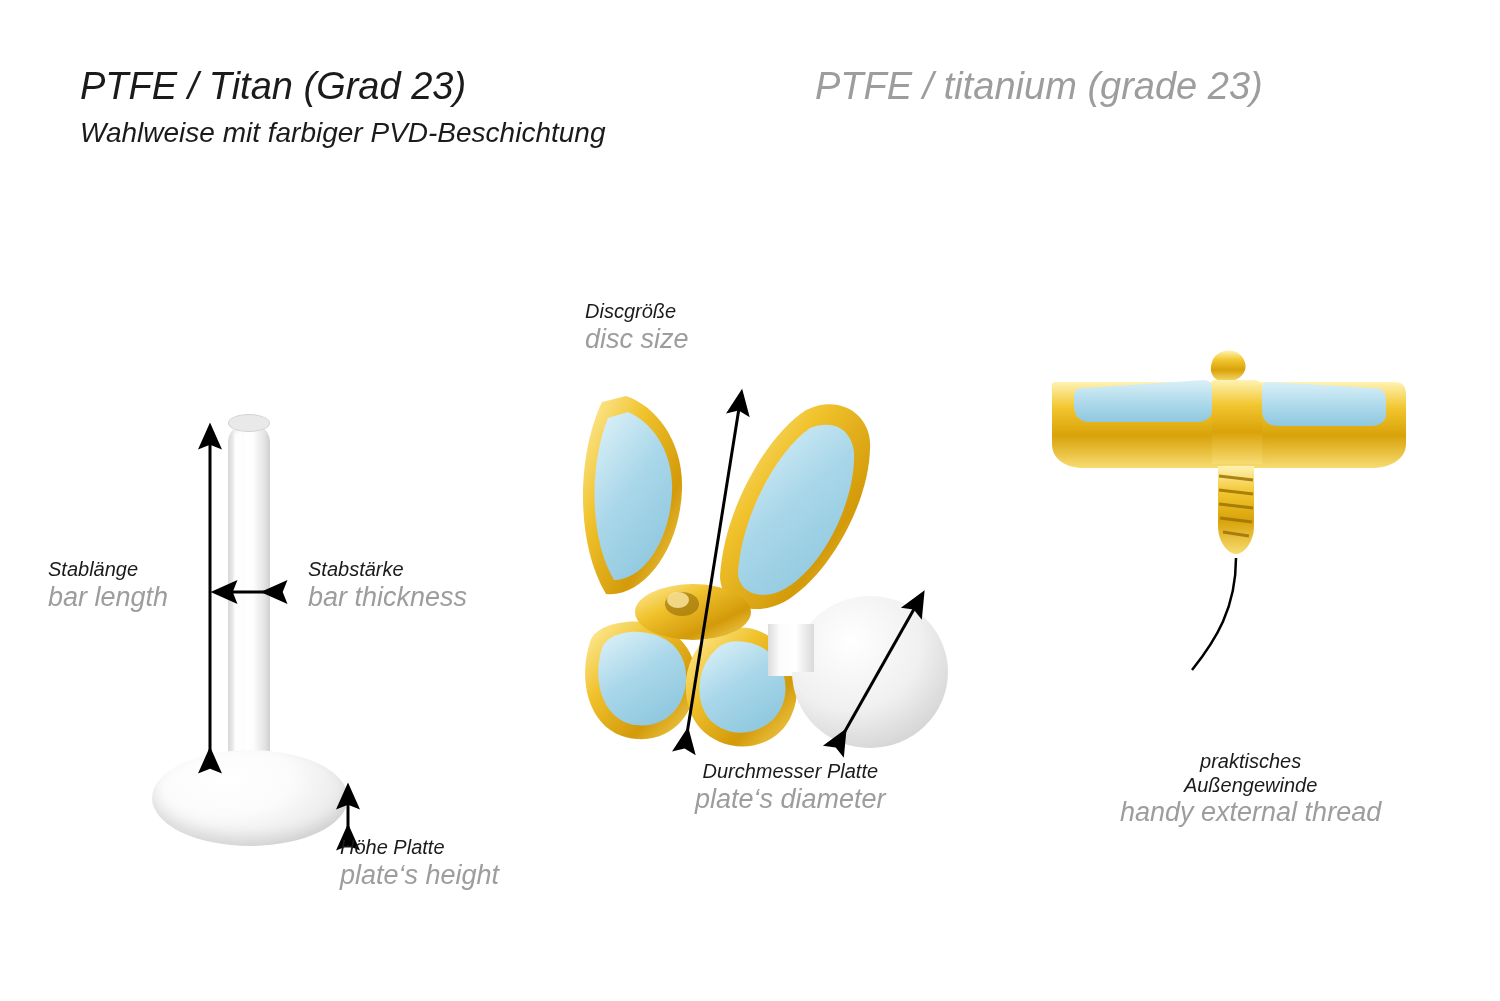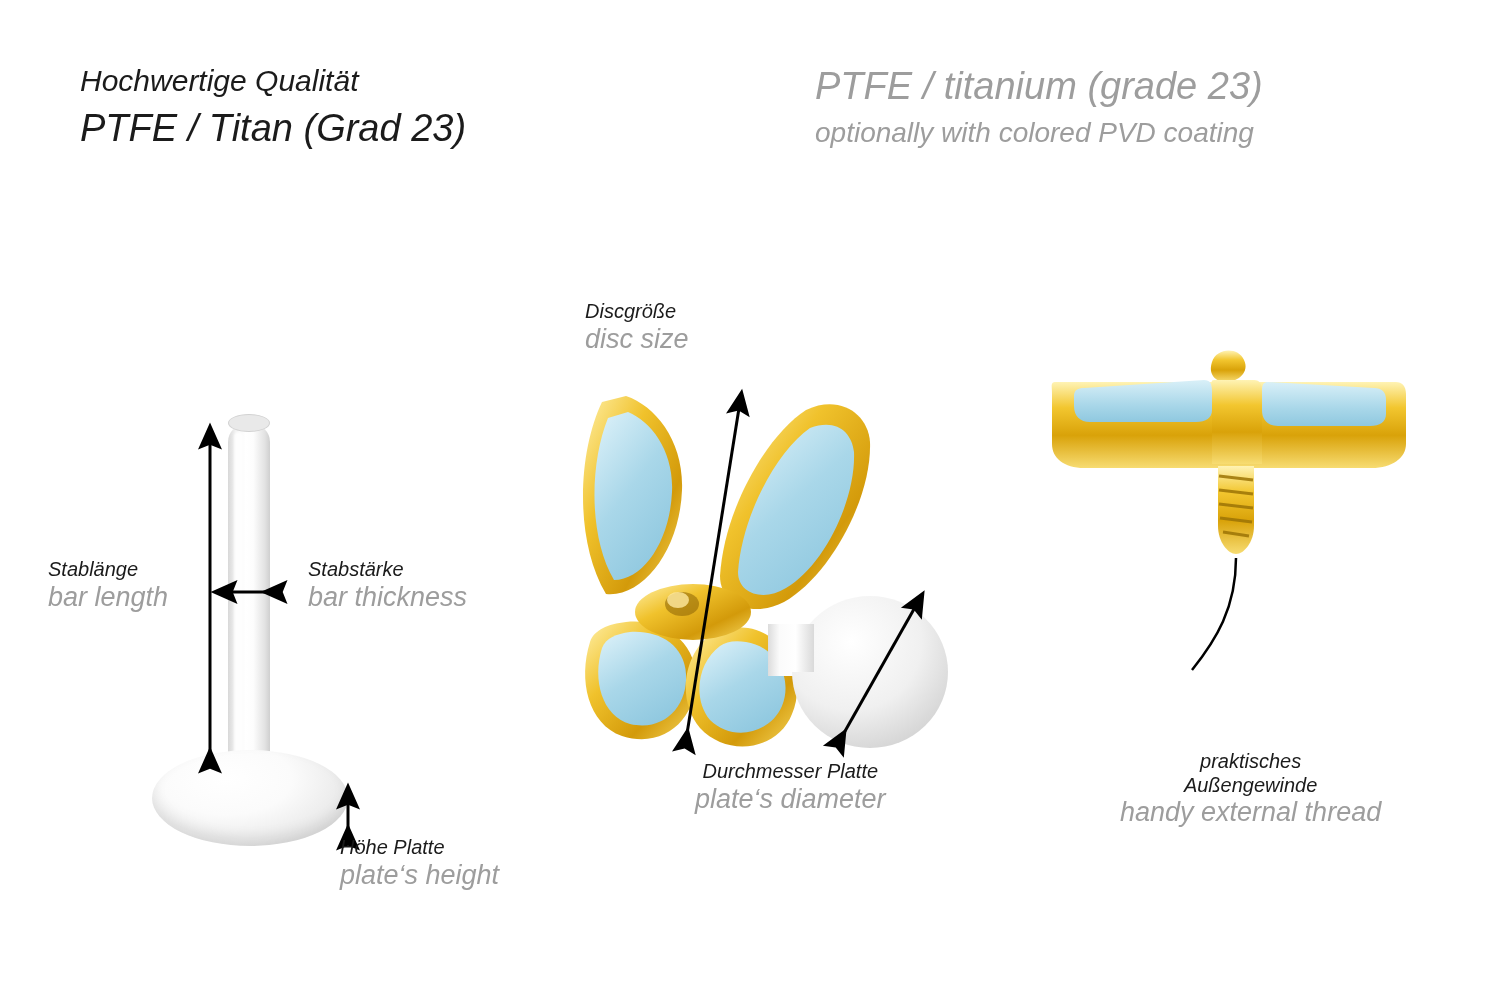--- a/index.html
+++ b/index.html
@@ -62,27 +62,26 @@
   #lbl-stabstaerke{left:308px;top:558px;text-align:left;}
   #lbl-hoehe{left:340px;top:836px;text-align:left;}
   #lbl-disc{left:585px;top:300px;text-align:left;}
   #lbl-durchmesser{left:695px;top:760px;text-align:center;}
   #lbl-gewinde{left:1120px;top:750px;text-align:center;}
 </style>
 </head>
 <body>
 
 <div class="abs" id="hdr-de">
-  <div class="de h-small">Hochwertige Qualität</div>
   <div class="de h-big">PTFE / Titan (Grad 23)</div>
+  <div class="de h-mid">Wahlweise mit farbiger PVD-Beschichtung</div>
 </div>
 
 <div class="abs" id="hdr-en">
   <div class="en h-big">PTFE / titanium (grade 23)</div>
-  <div class="en h-mid">optionally with colored PVD coating</div>
 </div>
 
 <div class="abs" id="left-part">
   <div class="bar-shaft"></div>
   <div class="bar-top-ellipse"></div>
   <div class="plate"></div>
 
   <svg class="over" width="340" height="480">
     <defs>
       <marker id="ah" markerWidth="11" markerHeight="11" refX="5.5" refY="5.5" orient="auto">

